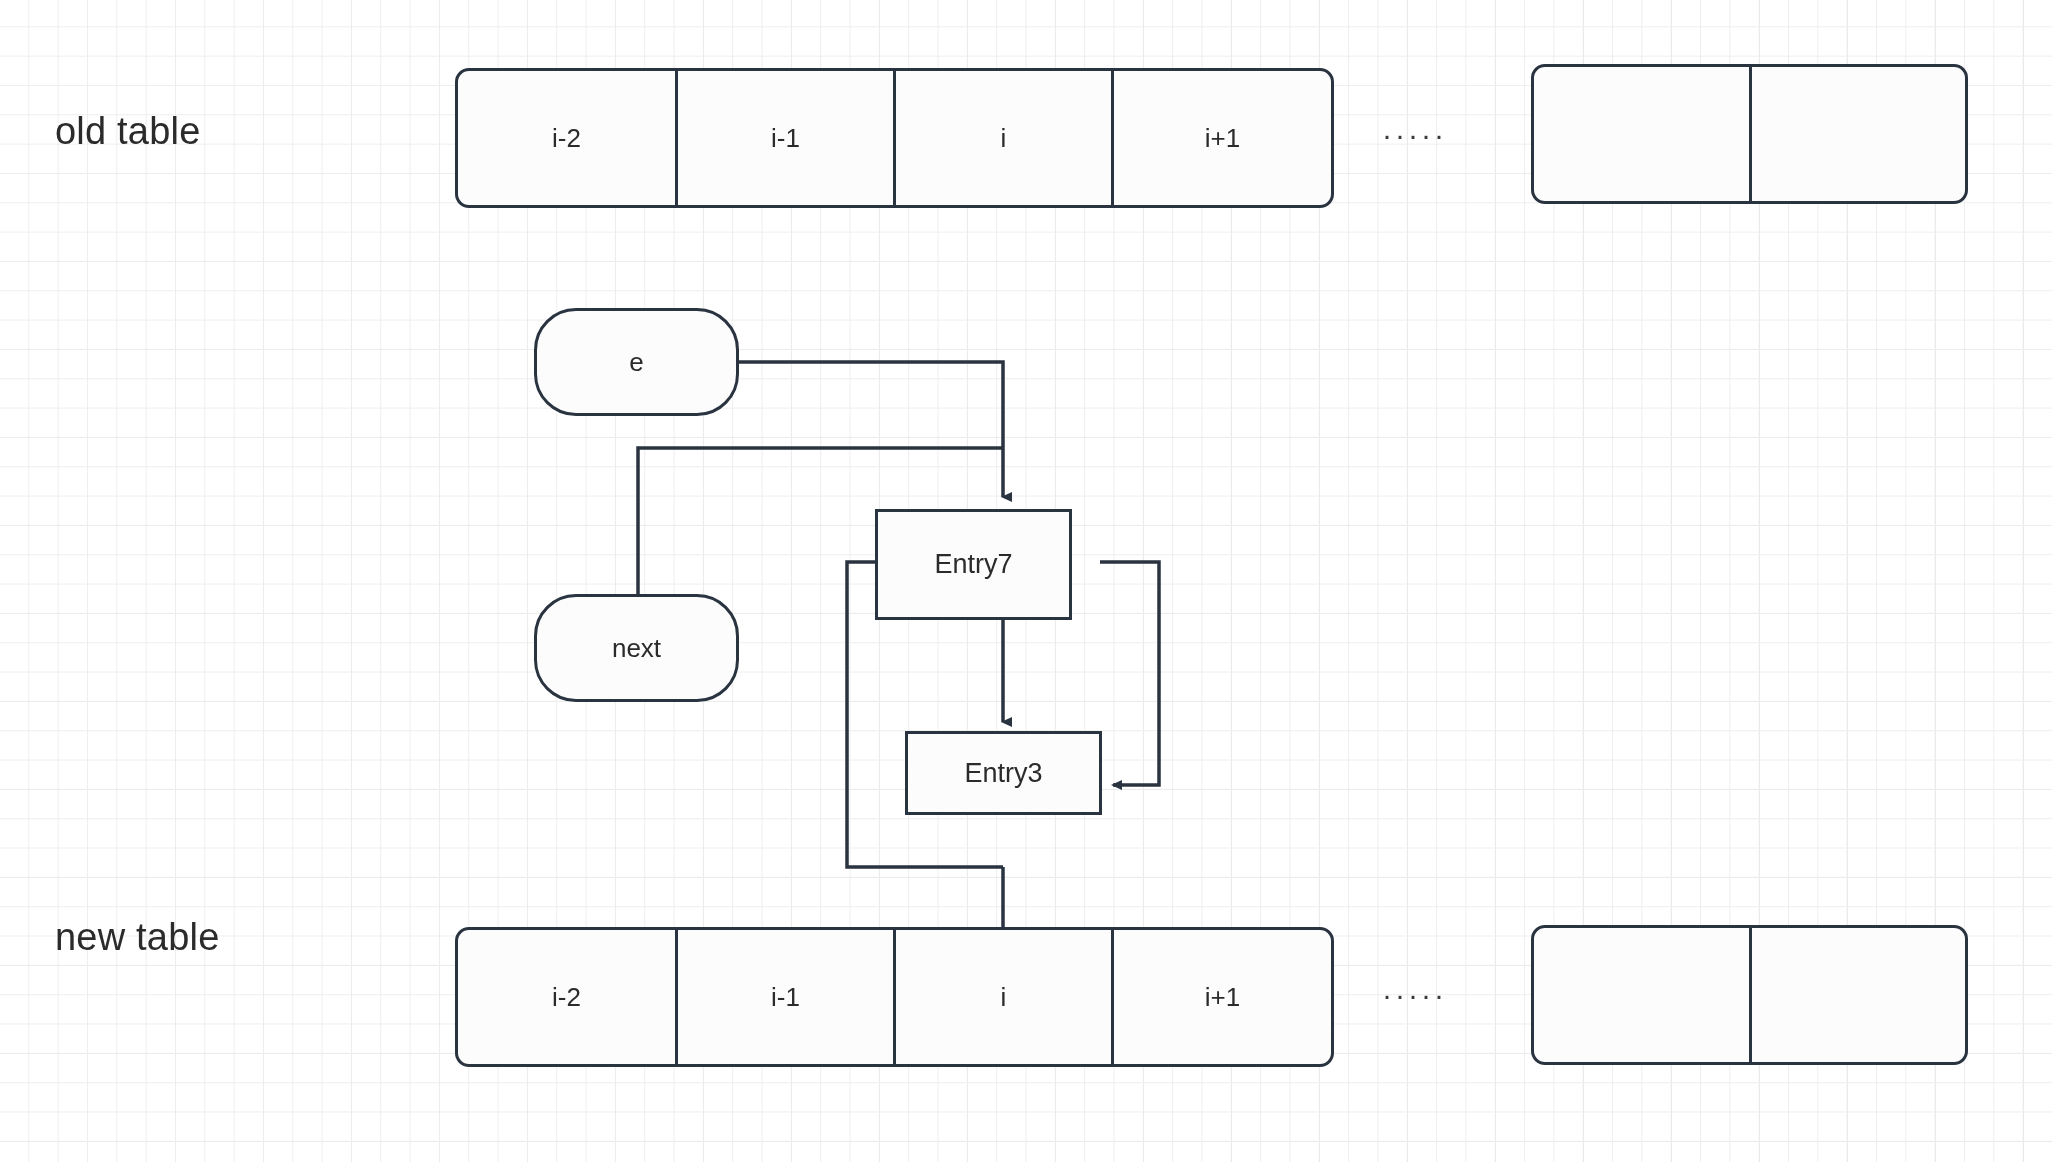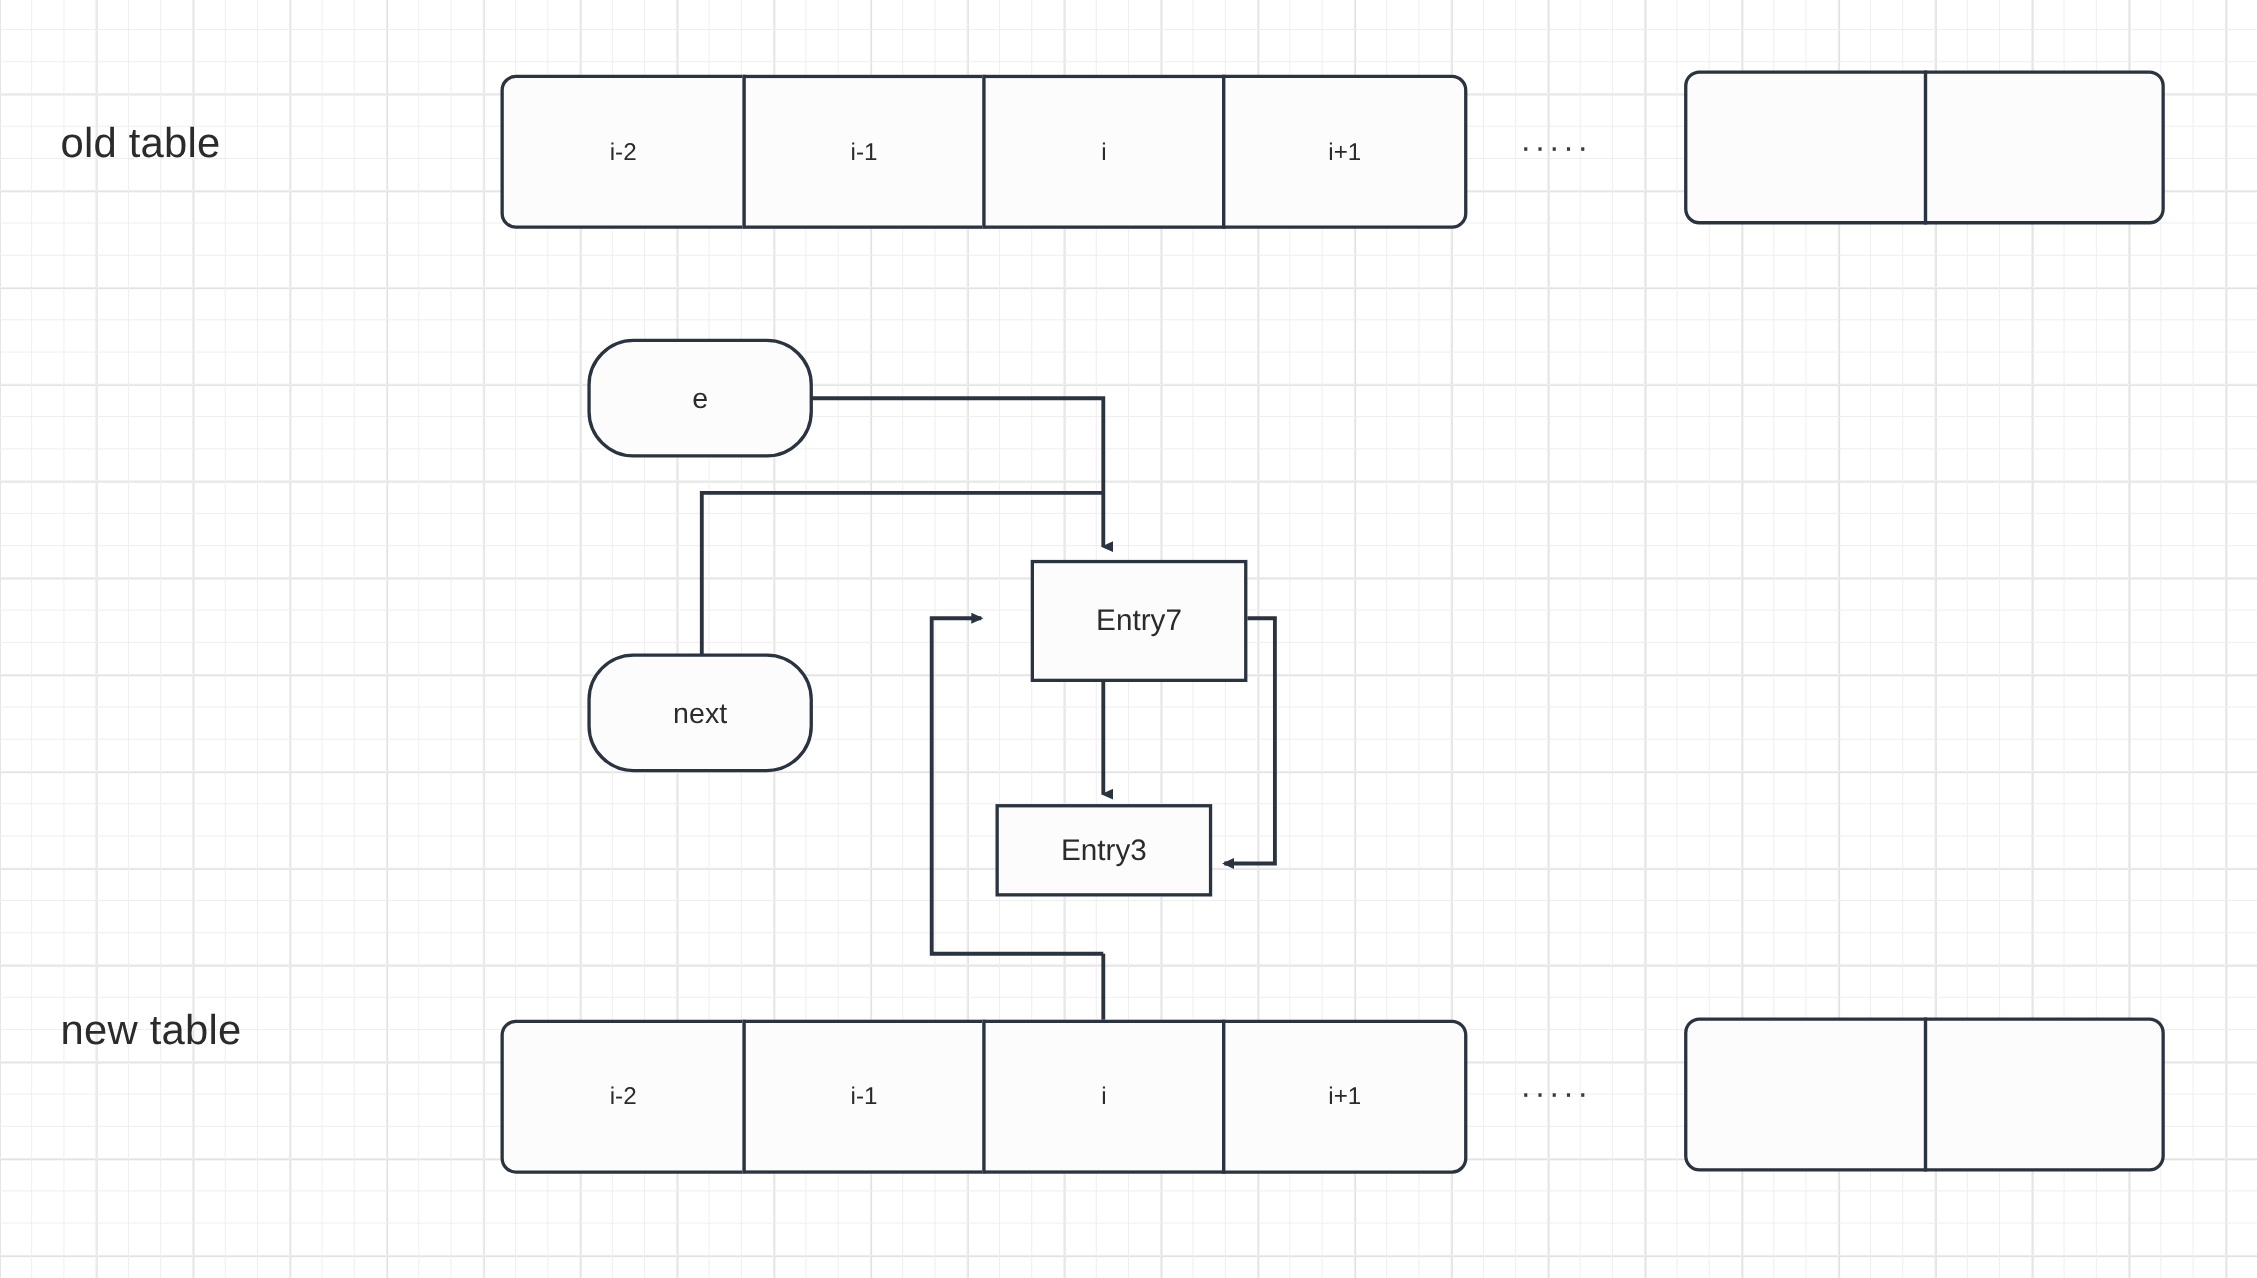--- a/index.html
+++ b/index.html
@@ -41,21 +41,21 @@
     align-items: stretch;
   }
   .cell {
     box-sizing: border-box;
     border: 3px solid #2a3340;
     background: #fcfcfc;
     display: flex;
     align-items: center;
     justify-content: center;
     color: #2b2b2b;
-    font-size: 22px;
+    font-size: 26px;
     font-family: "Liberation Sans", sans-serif;
     margin-left: -3px;
   }
   .cell:first-child { margin-left: 0; }
   .grp-first { border-top-left-radius: 14px; border-bottom-left-radius: 14px; }
   .grp-last  { border-top-right-radius: 14px; border-bottom-right-radius: 14px; }
   .ellipsis {
     position: absolute;
     color: #3a3a3a;
     font-size: 30px;
@@ -142,21 +142,21 @@
 
   <div class="table-row" style="left:1531px; top:64px;">
     <div class="cell grp-first" style="width:221px;height:140px;"></div>
     <div class="cell grp-last" style="width:219px;height:140px;"></div>
   </div>
 
   <div class="round-node" style="left:534px; top:308px; width:205px; height:108px;">e</div>
 
   <div class="round-node" style="left:534px; top:594px; width:205px; height:108px;">next</div>
 
-  <div class="rect-node" style="left:937px; top:509px; width:197px; height:111px;">Entry7</div>
+  <div class="rect-node" style="left:875px; top:509px; width:197px; height:111px;">Entry7</div>
 
   <div class="rect-node" style="left:905px; top:731px; width:197px; height:84px;">Entry3</div>
 
   <div class="side-label" style="left:55px; top:916px;">new table</div>
 
   <div class="table-row" style="left:455px; top:927px;">
     <div class="cell grp-first" style="width:223px;height:140px;">i-2</div>
     <div class="cell" style="width:221px;height:140px;">i-1</div>
     <div class="cell" style="width:221px;height:140px;">i</div>
     <div class="cell grp-last" style="width:223px;height:140px;">i+1</div>

